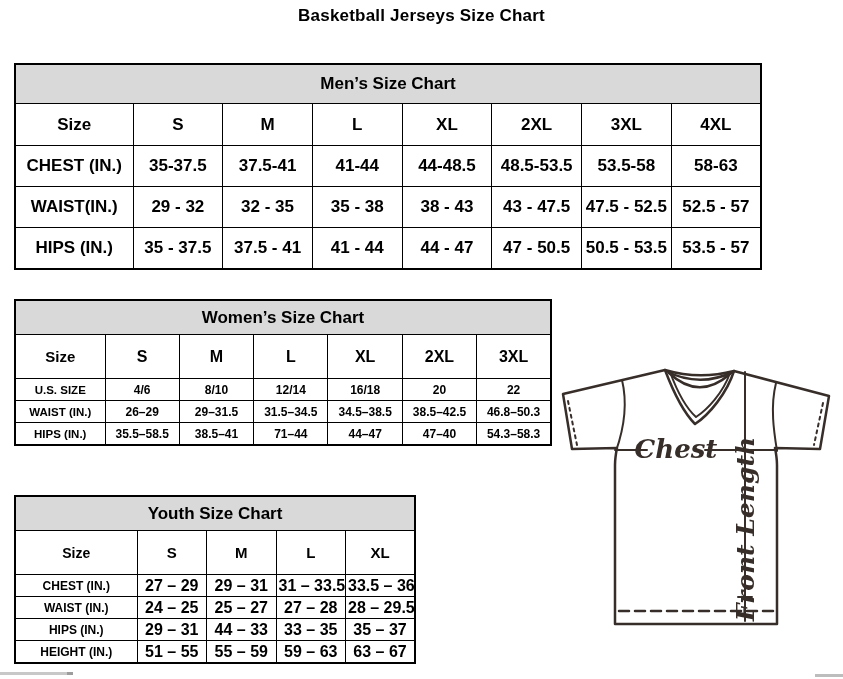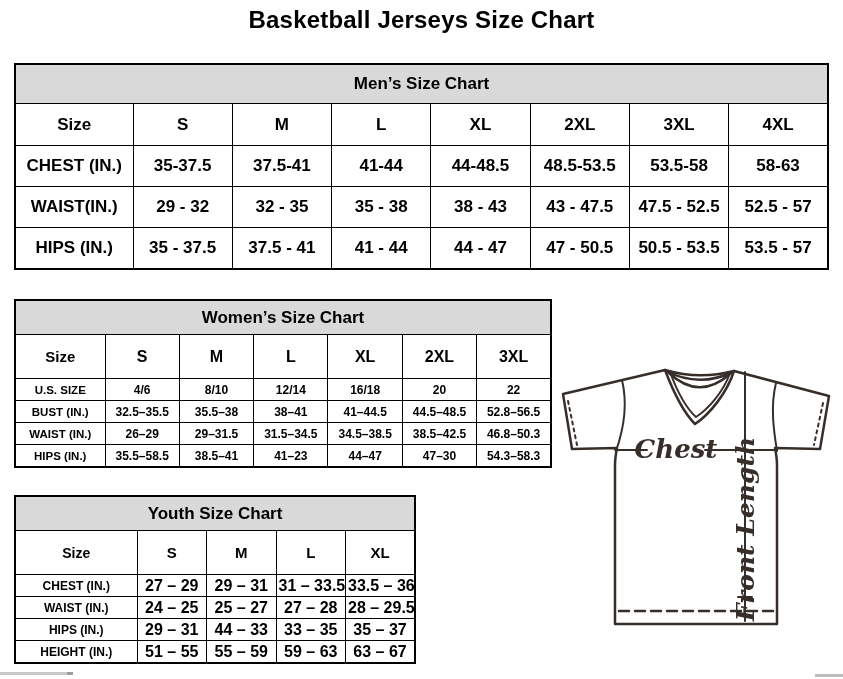--- a/index.html
+++ b/index.html
@@ -2,24 +2,24 @@
 <html><head>
 <meta charset="utf-8">
 <style>
   html,body{margin:0;padding:0;}
   body{
     width:843px;height:679px;position:relative;overflow:hidden;
     background:#ffffff;font-family:"Liberation Sans",sans-serif;color:#000;
   }
   .page-title{
     position:absolute;top:6px;left:0;width:100%;text-align:center;
-    font-size:24px;font-weight:bold;letter-spacing:0.2px;
+    font-size:17px;font-weight:bold;letter-spacing:0.2px;
   }
   .tbl-wrap{position:absolute;}
-  #men-table{left:14px;top:63px;width:815px;}
+  #men-table{left:14px;top:63px;width:748px;}
   #women-table{left:14px;top:299px;width:538px;}
   #youth-table{left:14px;top:495px;width:402px;}
   table{border-collapse:collapse;width:100%;table-layout:fixed;}
   td{border:1.5px solid #000;text-align:center;vertical-align:middle;
      font-weight:bold;padding:0 2px;overflow:hidden;white-space:nowrap;}
   table{border:2px solid #000;}
   .title-row td{background:#d9d9d9;font-size:17px;}
   #men-table .title-row td{height:38px;}
   #women-table .title-row td,#youth-table .title-row td{height:33px;}
   #men-table .size-row td{height:41px;font-size:17px;}
@@ -132,44 +132,35 @@
         <tr class="data-row">
           <td class="lab">U.S. SIZE</td>
           <td>4/6</td>
           <td>8/10</td>
           <td>12/14</td>
           <td>16/18</td>
           <td>20</td>
           <td>22</td>
         </tr>
         <tr class="data-row">
-          <td class="lab">BUST (IN.)</td>
-          <td>32.5–35.5</td>
-          <td>35.5–38</td>
-          <td>38–41</td>
-          <td>41–44.5</td>
-          <td>44.5–48.5</td>
-          <td>52.8–56.5</td>
-        </tr>
-        <tr class="data-row">
           <td class="lab">WAIST (IN.)</td>
           <td>26–29</td>
           <td>29–31.5</td>
           <td>31.5–34.5</td>
           <td>34.5–38.5</td>
           <td>38.5–42.5</td>
           <td>46.8–50.3</td>
         </tr>
         <tr class="data-row">
           <td class="lab">HIPS (IN.)</td>
           <td>35.5–58.5</td>
           <td>38.5–41</td>
-          <td>41–23</td>
+          <td>71–44</td>
           <td>44–47</td>
-          <td>47–30</td>
+          <td>47–40</td>
           <td>54.3–58.3</td>
         </tr>
       </tbody>
     </table>
   </div>
 <div id="youth-table" class="tbl-wrap">
     <table>
       <colgroup>
         <col>
         <col>

